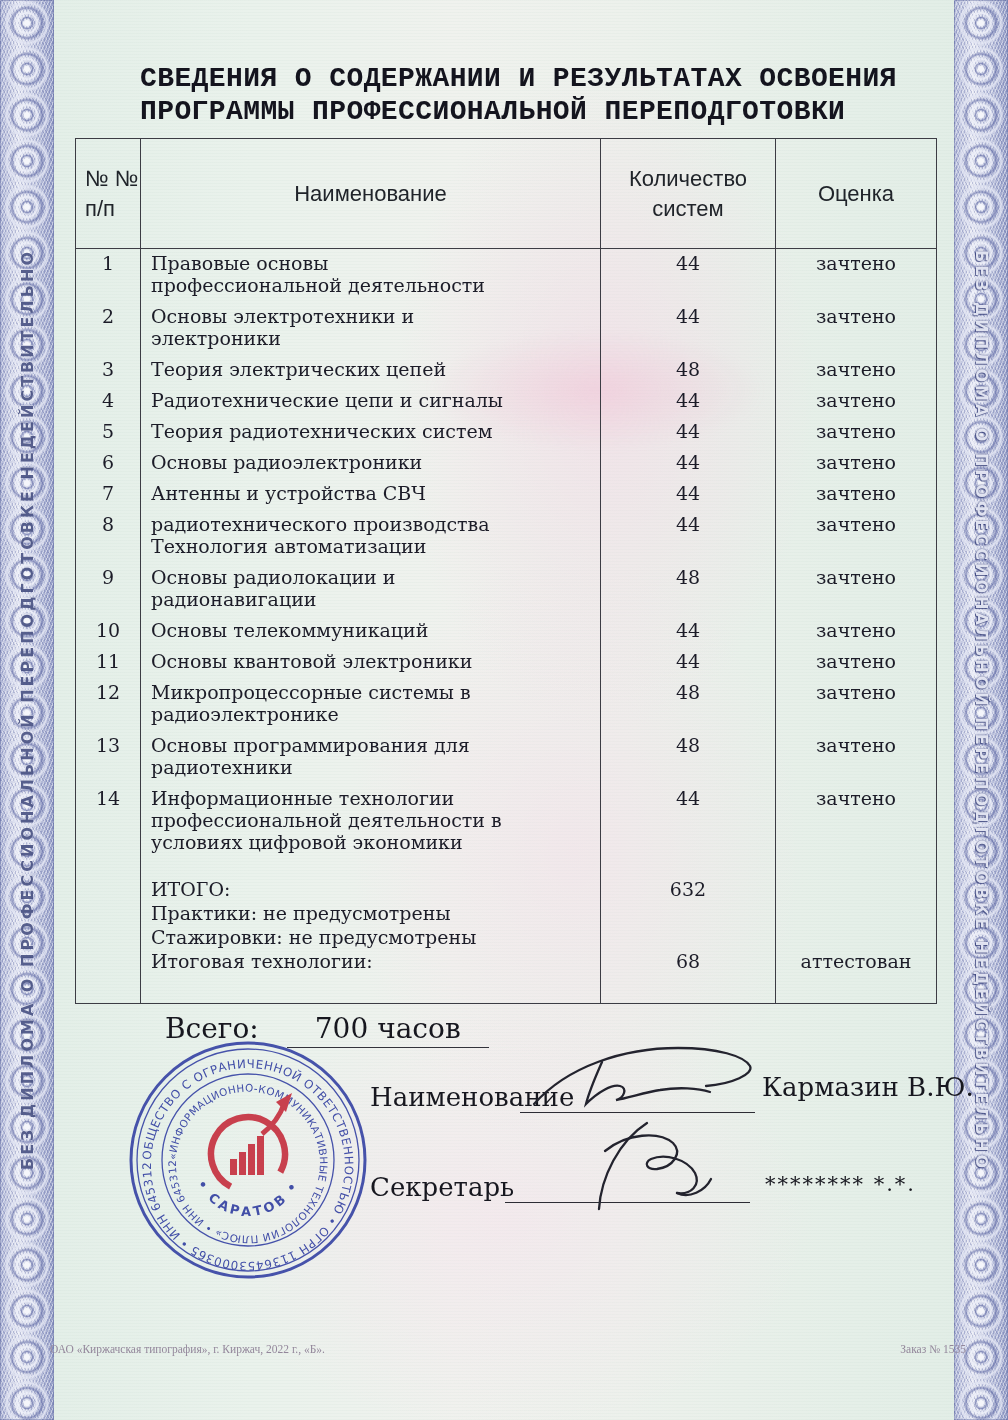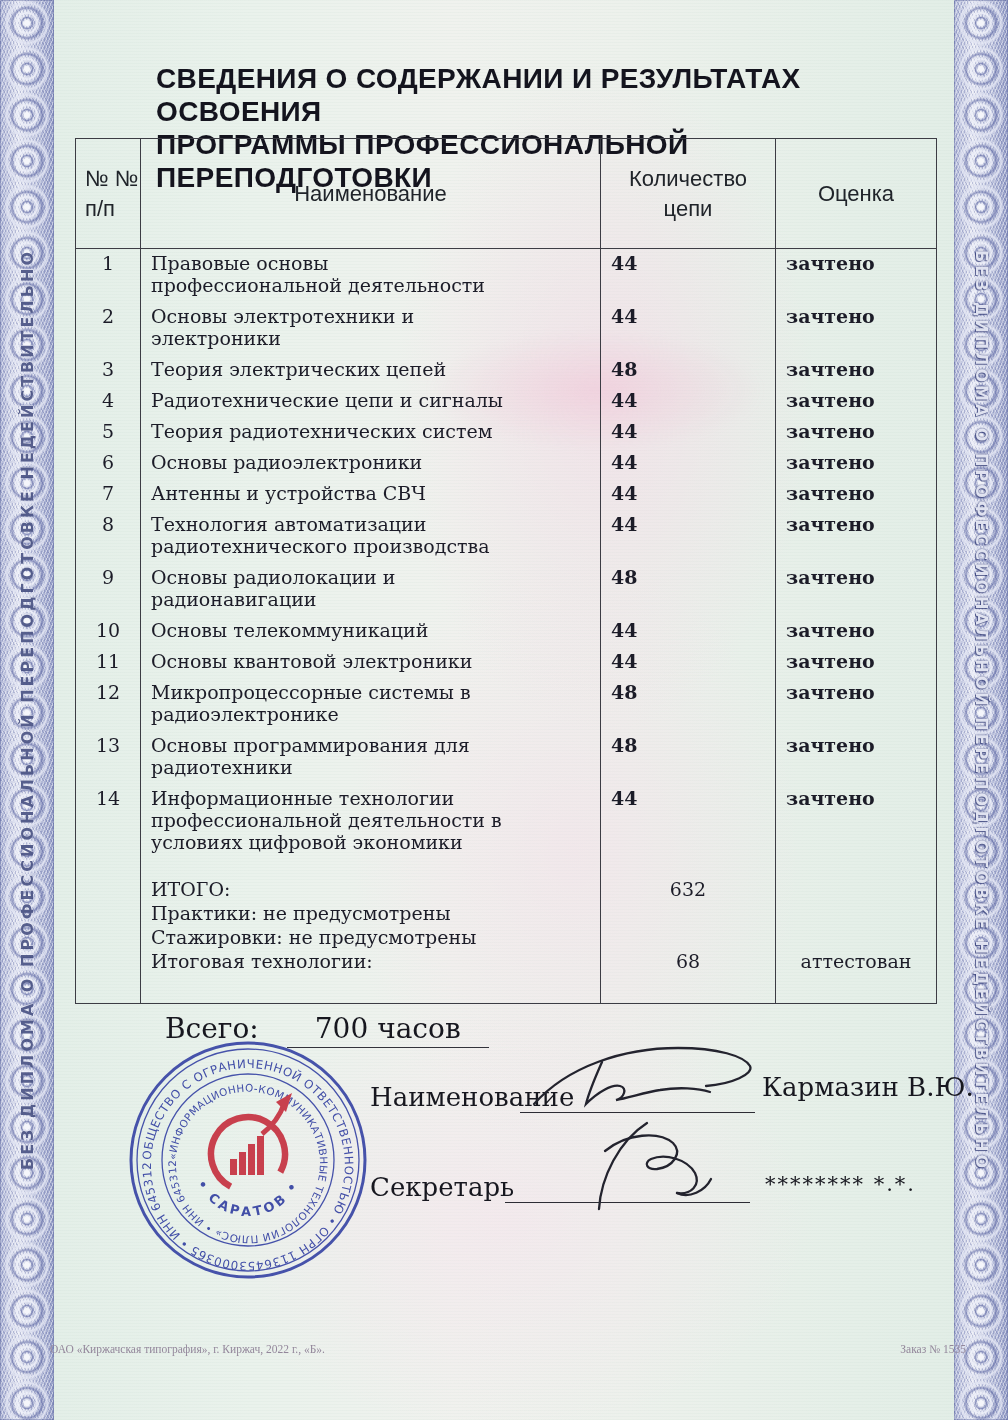--- a/index.html
+++ b/index.html
@@ -33,34 +33,34 @@
   .strip-left .strip-caption{transform:rotate(180deg);color:rgba(42,52,110,.78);
     text-shadow:.5px .5px 0 rgba(255,255,255,.7);}
   .strip-right .strip-caption{color:rgba(238,240,250,.92);
     text-shadow:0 0 2px rgba(40,50,110,.95),1px 1px 0 rgba(40,50,110,.6);}
   
   .wash{position:absolute;left:425px;top:330px;width:340px;height:120px;pointer-events:none;
     background:radial-gradient(ellipse at center, rgba(240,168,198,.28), rgba(240,168,198,0) 70%);
     filter:blur(5px);}
   
   .title{position:absolute;left:140px;top:62px;width:780px;
-    font-family:Liberation Sans, sans-serif;font-weight:600;font-size:28px;line-height:33px;
-    letter-spacing:.4px;color:#14141e;margin-left:16px;}
+    font-family:Liberation Mono, monospace;font-weight:600;font-size:28px;line-height:33px;
+    letter-spacing:.4px;color:#14141e;}
   
   .doc-table{position:absolute;left:75px;top:138px;width:860px;display:grid;
     grid-template-columns:65px 460px 175px 160px;border:1.6px solid #3c3c44;}
   .cell{box-sizing:border-box;}
   .vline{border-right:1.4px solid #3c3c44;}
   .hdr{height:110px;border-bottom:1.4px solid #3c3c44;display:flex;flex-direction:column;
     justify-content:center;font-family:"Liberation Sans",sans-serif;font-size:22px;color:#20242a;line-height:30px;}
   .hdr-num{align-items:flex-start;padding-left:9px;}
   .hdr-center{align-items:center;text-align:center;}
   .b{font-size:19px;line-height:22px;padding:3px 10px 6px;}
   .b-num{text-align:center;padding-left:2px;padding-right:2px;}
-  .b-center{text-align:left;font-weight:bold;}
+  .b-center{text-align:center;}
   .gap-row{height:18px;}
   .sum{font-size:19px;line-height:24px;padding:0 10px;}
   .sum-center{text-align:center;}
   .spacer-row{height:30px;}
   
   .total-line{position:absolute;left:165px;top:1012px;font-size:28px;color:#17171f;}
   .total-value{display:inline-block;margin-left:28px;padding:0 28px 2px;border-bottom:1.6px solid #33333b;}
   .sig-label{position:absolute;font-size:26px;color:#17171f;}
   .sig-underline{position:absolute;border-bottom:1.6px solid #2c2c34;}
   .sig-svg{position:absolute;}
@@ -96,21 +96,21 @@
   <div class="doc-table">
     <div class="cell hdr hdr-num vline">
       <span>№ №</span>
       <span>п/п</span>
     </div>
     <div class="cell hdr hdr-center vline">
       <span>Наименование</span>
     </div>
     <div class="cell hdr hdr-center vline">
       <span>Количество</span>
-      <span>цепи</span>
+      <span>систем</span>
     </div>
     <div class="cell hdr hdr-center">
       <span>Оценка</span>
     </div>
 
   <div class="cell b b-num vline">1</div>
   <div class="cell b vline">
         <div>Правовые основы</div>
         <div>профессиональной деятельности</div>
       </div>
@@ -155,22 +155,22 @@
 
   <div class="cell b b-num vline">7</div>
   <div class="cell b vline">
         <div>Антенны и устройства СВЧ</div>
       </div>
   <div class="cell b b-center vline">44</div>
   <div class="cell b b-center">зачтено</div>
 
   <div class="cell b b-num vline">8</div>
   <div class="cell b vline">
+        <div>радиотехнического производства</div>
         <div>Технология автоматизации</div>
-        <div>радиотехнического производства</div>
       </div>
   <div class="cell b b-center vline">44</div>
   <div class="cell b b-center">зачтено</div>
 
   <div class="cell b b-num vline">9</div>
   <div class="cell b vline">
         <div>Основы радиолокации и</div>
         <div>радионавигации</div>
       </div>
   <div class="cell b b-center vline">48</div>

